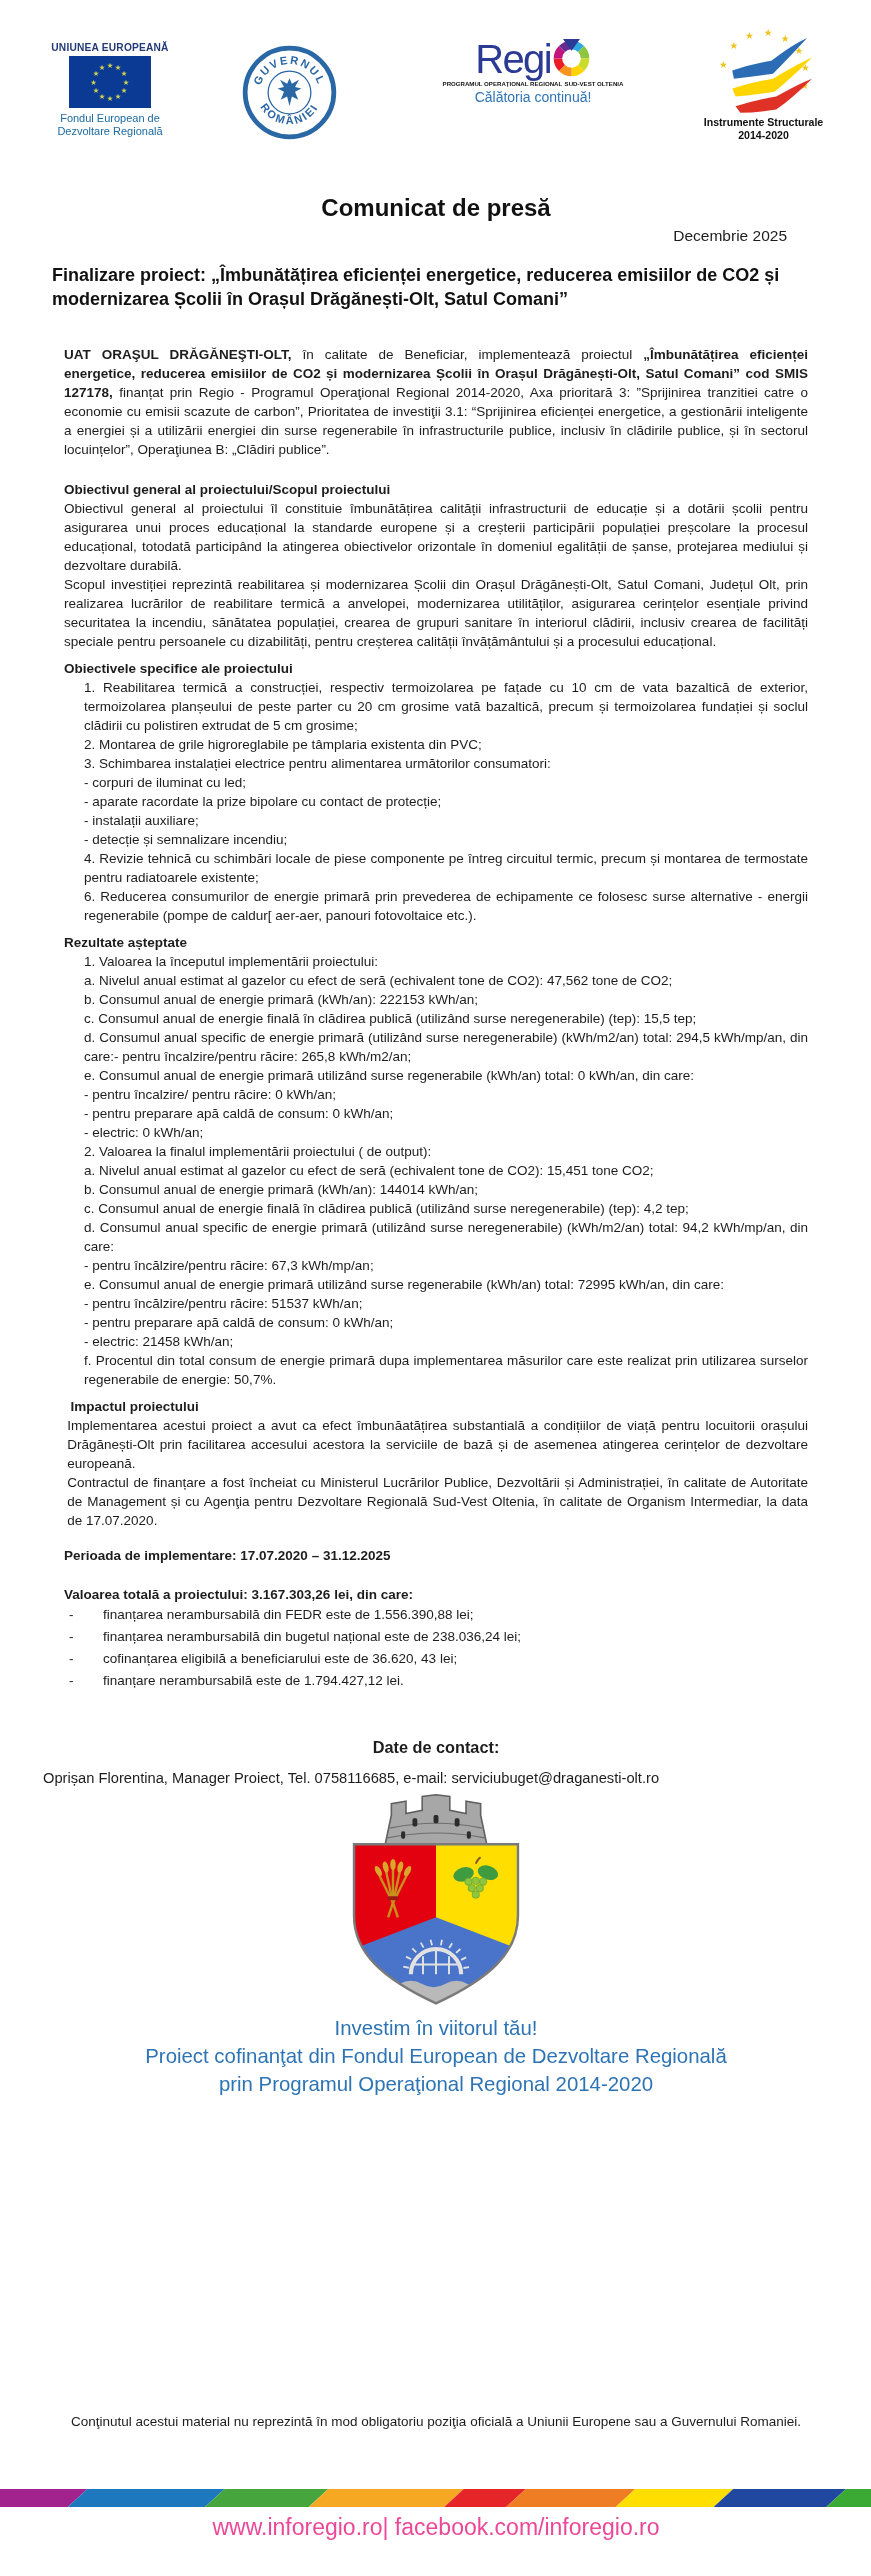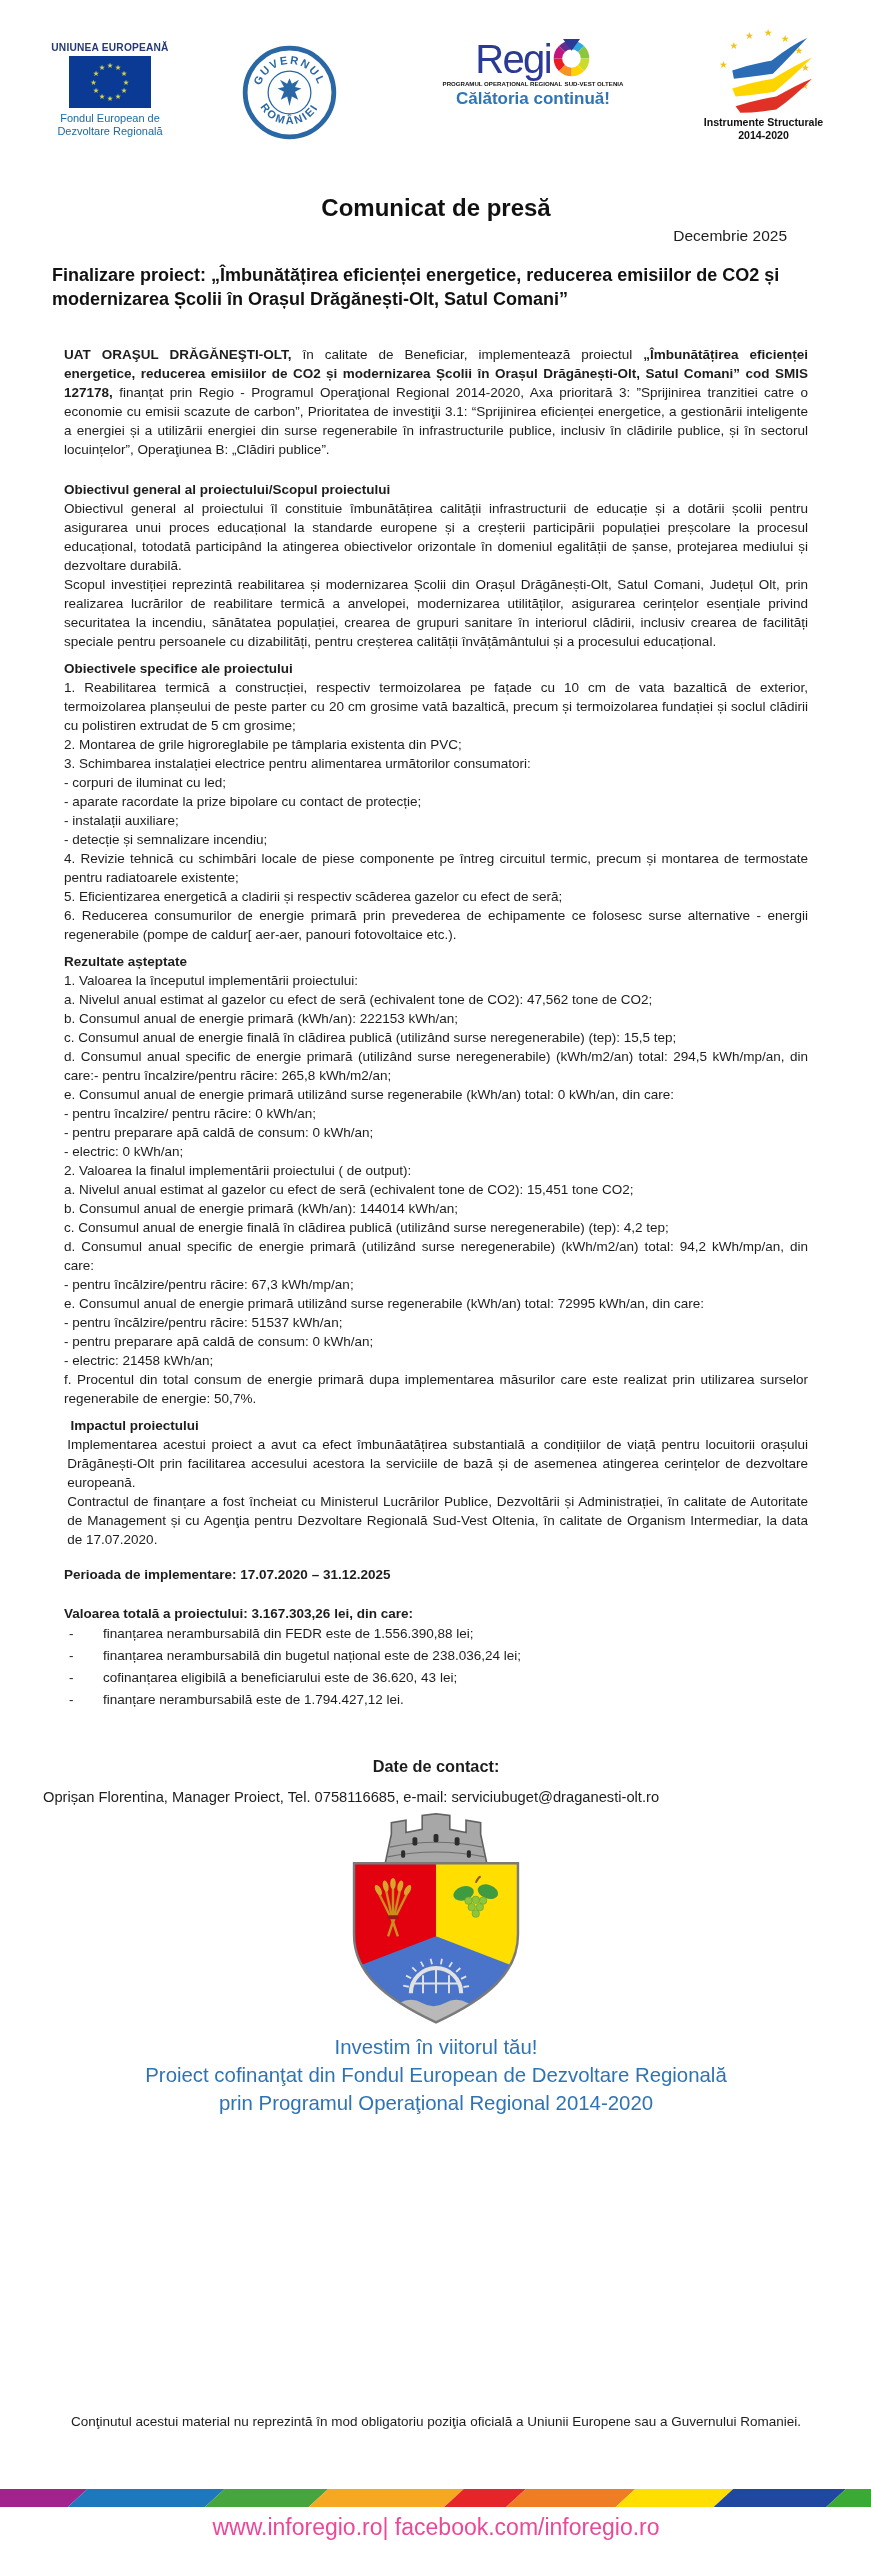--- a/index.html
+++ b/index.html
@@ -11,35 +11,35 @@
   .eu-title{font-size:10.2px;font-weight:bold;color:#243a77;letter-spacing:0.2px;margin-bottom:3.3px;}
   .eu-flag{position:relative;width:82px;height:52px;background:#0a3a93;margin:0 auto;}
   .eu-flag span{position:absolute;color:#cfd24f;font-size:7.3px;transform:translate(-50%,-50%);}
   .eu-sub{font-size:11px;color:#1b6aa0;line-height:13px;margin-top:4.1px;}
   .gov-block{position:absolute;left:242px;top:45px;width:95px;text-align:center;}
   .regio-block{position:absolute;left:441px;top:39px;width:184px;text-align:center;}
   .regio-brand{display:flex;align-items:center;justify-content:center;}
   .regio-word{font-size:40px;font-weight:normal;color:#2b3a94;letter-spacing:-1.6px;line-height:38px;}
   .regio-small{display:flex;justify-content:space-between;font-size:6.1px;font-weight:bold;color:#111;
                margin-top:1.6px;padding:0 1.6px;}
-  .regio-tag{font-size:17px;font-weight:700;color:#2e74b6;margin-top:2.4px;}
+  .regio-tag{font-size:14px;font-weight:400;color:#2e74b6;margin-top:2.4px;}
   .is-block{position:absolute;left:698px;top:28px;width:131px;text-align:center;}
   .is-text{font-size:10.6px;font-weight:bold;color:#111;line-height:13px;}
   
   .doc-title{text-align:center;font-size:24px;font-weight:bold;color:#111;margin-top:31px;}
   .doc-date{text-align:right;font-size:15.5px;padding-right:85px;margin-top:4.9px;}
   .proj-title{text-align:left;font-size:18px;font-weight:bold;line-height:24.5px;
               padding:0 52px;margin-top:18px;color:#111;}
   
   .content{padding:0 64px;font-size:13.5px;line-height:19px;}
   .para{text-align:justify;}
   .intro{margin-top:33px;}
   .b{font-weight:bold;}
   .sec-h{font-weight:bold;margin-top:8px;}
-  .list .row{text-align:justify;}
+  .list .row{text-align:justify;margin-left:20px;}
   .fin-row{display:flex;margin-left:4.9px;line-height:22px;}
   .fin-dash{width:34px;flex:none;}
   .fin-text{flex:1;}
   
   .contact-h{text-align:center;font-size:16.3px;font-weight:bold;margin-top:46px;}
   .contact-line{text-align:left;font-size:14.7px;margin-top:13px;padding-left:43px;}
   .coa-wrap{text-align:center;margin-top:8.2px;}
   .blue-lines{text-align:center;color:#2e74b5;font-size:20.4px;line-height:28px;margin-top:6.5px;}
   .disclaimer{position:absolute;top:2414px;left:0;right:0;text-align:center;font-size:13.5px;color:#1d1d1d;}
   .stripe{position:absolute;top:2489px;left:0;width:872px;height:18px;}
@@ -154,21 +154,20 @@
     <div class="list">
 
     <div class="row">1. Reabilitarea termică a construcției, respectiv termoizolarea pe fațade cu 10 cm de vata bazaltică de exterior, termoizolarea planșeului de peste parter cu 20 cm grosime vată bazaltică, precum și termoizolarea fundației și soclul clădirii cu polistiren extrudat de 5 cm grosime;</div>
         <div class="row">2. Montarea de grile higroreglabile pe tâmplaria existenta din PVC;</div>
         <div class="row">3. Schimbarea instalației electrice pentru alimentarea următorilor consumatori:</div>
         <div class="row">- corpuri de iluminat cu led;</div>
         <div class="row">- aparate racordate la prize bipolare cu contact de protecție;</div>
         <div class="row">- instalații auxiliare;</div>
         <div class="row">- detecție și semnalizare incendiu;</div>
         <div class="row">4. Revizie tehnică cu schimbări locale de piese componente pe întreg circuitul termic, precum și montarea de termostate pentru radiatoarele existente;</div>
-        <div class="row">5. Eficientizarea energetică a cladirii și respectiv scăderea gazelor cu efect de seră;</div>
         <div class="row">6. Reducerea consumurilor de energie primară prin prevederea de echipamente ce folosesc surse alternative - energii regenerabile (pompe de caldur[ aer-aer, panouri fotovoltaice etc.).</div>
       </div>
 
     <div class="sec-h">Rezultate așteptate</div>
     <div class="list">
 
     <div class="row">1. Valoarea la începutul implementării proiectului:</div>
         <div class="row">a. Nivelul anual estimat al gazelor cu efect de seră (echivalent tone de CO2): 47,562 tone de CO2;</div>
         <div class="row">b. Consumul anual de energie primară (kWh/an): 222153 kWh/an;</div>
         <div class="row">c. Consumul anual de energie finală în clădirea publică (utilizând surse neregenerabile) (tep): 15,5 tep;</div>

